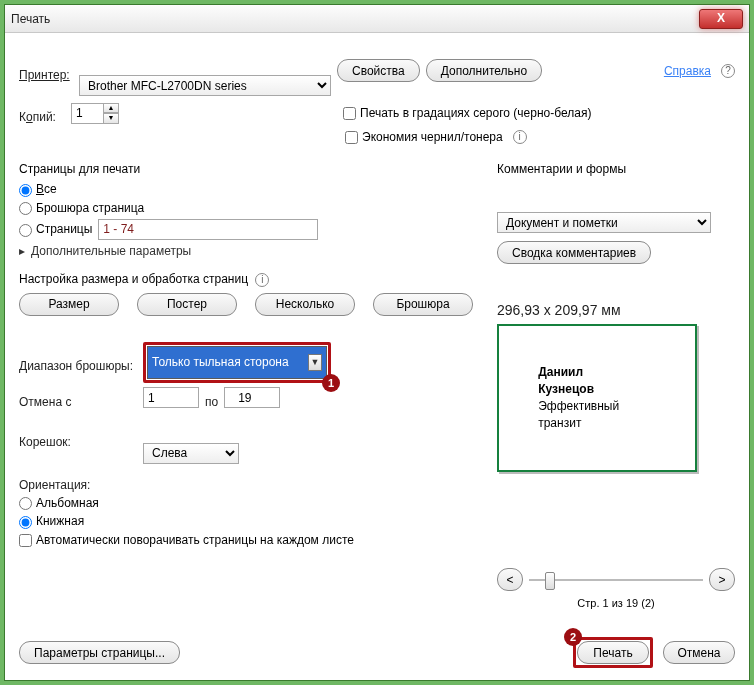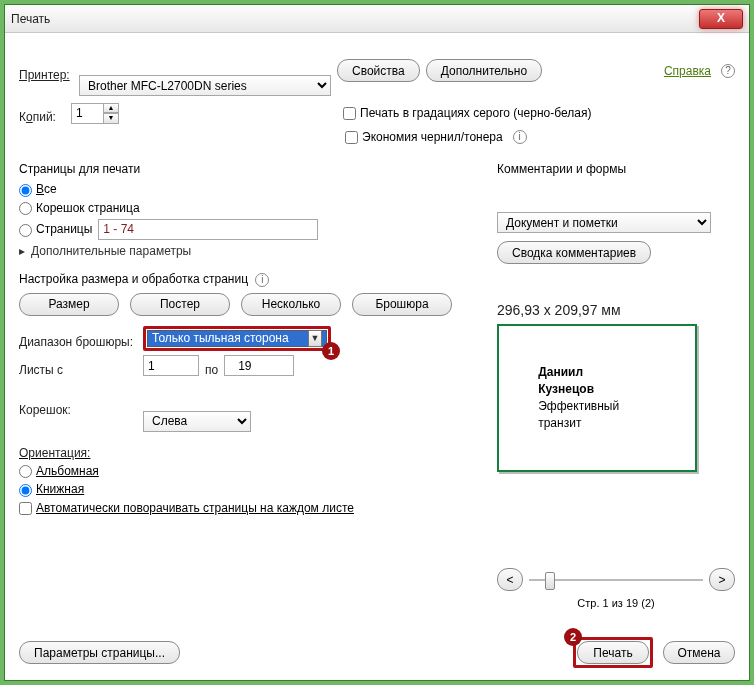--- a/index.html
+++ b/index.html
@@ -8,49 +8,49 @@
   .titlebar { height: 28px; background: linear-gradient(#fdfdfd,#e8e8e8); border-bottom: 1px solid #c8c8c8; display: flex; align-items: center; padding: 0 6px; }
   .title-text { flex: 1; color: #222; }
   .close-btn { width: 44px; height: 20px; background: linear-gradient(#e77,#c32f2d); border: 1px solid #8e1f1d; border-radius: 3px; color: #fff; text-align: center; line-height: 16px; font-weight: bold; box-shadow: 0 0 6px rgba(200,40,40,.5); }
   .body { padding: 12px 14px 48px 14px; height: calc(100% - 28px); position: relative; }
   .row { display: flex; align-items: center; margin-bottom: 6px; gap: 6px; }
   .lbl { color: #222; margin-top: 8px; }
   .underline-key { text-decoration: underline; }
   select, input[type=text] { border: 1px solid #a7a7a7; background: #fff; height: 21px; padding: 1px 4px; }
   select { background: linear-gradient(#fff,#eee); margin-top: 30px; }
   .btn { border: 1px solid #8a8a8a; background: linear-gradient(#fafafa,#e5e5e5); height: 23px; padding: 0 14px; border-radius: 11px; cursor: pointer; display: inline-flex; align-items: center; justify-content: center; }
-  .help-link { color: #4d7c0f; margin-left: auto; }
+  .help-link { color: #3b82f6; margin-left: auto; }
   .help-icon { display:inline-block; width:14px; height:14px; border:1px solid #888; border-radius:50%; text-align:center; line-height:12px; color:#666; font-size:10px; margin-left:4px; }
   input[type=checkbox], input[type=radio] { margin: 0 4px 0 0; vertical-align: middle; }
   .cols { display:flex; gap:18px; margin-top:10px; }
   .left { width: 460px; }
   .right { flex:1; }
   .group-title { font-weight: normal; margin: 8px 0 6px 0; }
   .subrow { display:flex; align-items:center; margin: 4px 0; gap:6px; }
   .expand { color:#333; cursor:pointer; }
-  .tab-btns { display:flex; gap:11px; margin:6px 0 10px 0;align-items:center; }
+  .tab-btns { display:flex; gap:18px; margin:6px 0 26px 0;align-items:center; }
   .tab-btns .btn { width:100px; padding:0; }
   .red-frame { border:3px solid #b11116; border-radius:2px; padding:1px; display:inline-block; position:relative; }
   .badge { position:absolute; width:18px; height:18px; background:#9c0e12; color:#fff; border-radius:50%; text-align:center; line-height:18px; font-weight:bold; font-size:11px; }
   .badge1 { right:-12px; bottom:-12px; }
   .badge2 { left:-12px; top:-12px; }
   .field-120 { width:118px; }
   .preview-size { font-size:14px; color:#222; margin-top:38px; }
   .preview { width:200px; height:148px; border:2px solid #15803d; margin-top:6px; background:#fff; position:relative; box-shadow: 2px 2px 0 #bbb; }
   .preview-text { position:absolute; left:50%; top:50%; transform:translate(-60%,-50%); font-size:9px; line-height:1.4; color:#000; font-family: 'Times New Roman', serif; }
   .slider-row { display:flex; align-items:center; gap:6px; margin-top:96px; }
   .slider-row .btn { width:26px; padding:0; }
   .slider { flex:1; height:20px; position:relative; }
   .slider-track { position:absolute; top:9px; left:0; right:0; height:2px; background:#bbb; }
   .slider-thumb { position:absolute; top:2px; left:16px; width:10px; height:18px; background:linear-gradient(#fff,#dcdcdc); border:1px solid #888; border-radius:2px; }
   .page-info { text-align:center; margin-top:6px; font-size:11px; }
   .footer { position:absolute; left:14px; right:14px; bottom:12px; display:flex; align-items:center; }
   .footer .spacer { flex:1; }
-  .or-group { margin-top:14px;text-decoration:underline; }
-  .sel-highlight { background:#2f6fd0; color:#fff; border:1px solid #5a5a5a; height:17px; width:180px; padding:1px 4px; display:flex; align-items:center; justify-content:space-between; }
+  .or-group { margin-top:14px; }
+  .sel-highlight { background:#2f6fd0; color:#fff; border:1px solid #5a5a5a; height:33px; width:180px; padding:1px 4px; display:flex; align-items:center; justify-content:space-between; }
   .sel-highlight .arrow { width:14px; height:17px; background:linear-gradient(#fff,#ddd); border:1px solid #777; text-align:center; line-height:14px; color:#333; font-size:9px; }
   .spin { width:48px; display:inline-flex; }
   .spin input { width:32px; border-right:none; }
   .spin .spn { width:16px; display:flex; flex-direction:column; }
   .spin .spn div { flex:1; border:1px solid #a7a7a7; background:linear-gradient(#fff,#e5e5e5); font-size:7px; text-align:center; line-height:8px; }
   .disabled { background:#f3f3f3; color:#7f1d1d; }
 </style>
 </head>
 <body>
 
@@ -91,21 +91,21 @@
       <span class="help-icon">i</span>
     </div>
 
     <div class="cols">
       <div class="left">
         <div class="group-title">Страницы для печати</div>
         <div class="subrow">
             <label><input type="radio" name="pg" checked="" style=""><span class="underline-key">В</span><span>с</span><span>е</span></label>
           </div>
         <div class="subrow">
-            <label><input type="radio" name="pg" style=""><span>Корешок страница</span></label>
+            <label><input type="radio" name="pg" style=""><span>Брошюра страница</span></label>
           </div>
         <div class="subrow">
           <label><input type="radio" name="pg" style=""><span>Страницы</span></label>
           <input type="text" class="disabled" style="width: 220px;" value="1 - 74">
         </div>
         <div class="subrow expand">▸ <span>Дополнительные параметры</span></div>
 
         <div class="group-title" style="margin-top:14px"><span>Настройка размера и обработка страниц</span> <span class="help-icon">i</span></div>
         <div class="tab-btns">
           <button class="btn">Размер</button>
@@ -119,29 +119,29 @@
           <span class="red-frame">
             <div class="sel-highlight">
               <span>Только тыльная сторона</span>
               <span class="arrow">▼</span>
             </div>
             <span class="badge badge1">1</span>
           </span>
         </div>
 
         <div class="subrow">
-          <span class="lbl field-120">Листы с</span>
+          <span class="lbl field-120">Отмена с</span>
           <input type="text" style="width: 56px;" value="1">
           <span class="lbl">по</span>
-          <input type="text" style="width: 70px; padding-left: 13px;" value="19">
+          <input type="text" style="width: 56px; padding-left: 13px;" value="19">
         </div>
 
         <div class="subrow">
           <span class="lbl field-120">Корешок:</span>
-          <select style="width:108px"><option>Слева</option></select>
+          <select style="width:96px"><option>Слева</option></select>
         </div>
 
         <div class="or-group">
           <div class="lbl">Ориентация:</div>
           <div class="subrow">
               <label><input type="radio" name="or" style=""><span>Альбомная</span></label>
             </div>
           <div class="subrow">
               <label><input type="radio" name="or" checked="" style=""><span>Книжная</span></label>
             </div>

